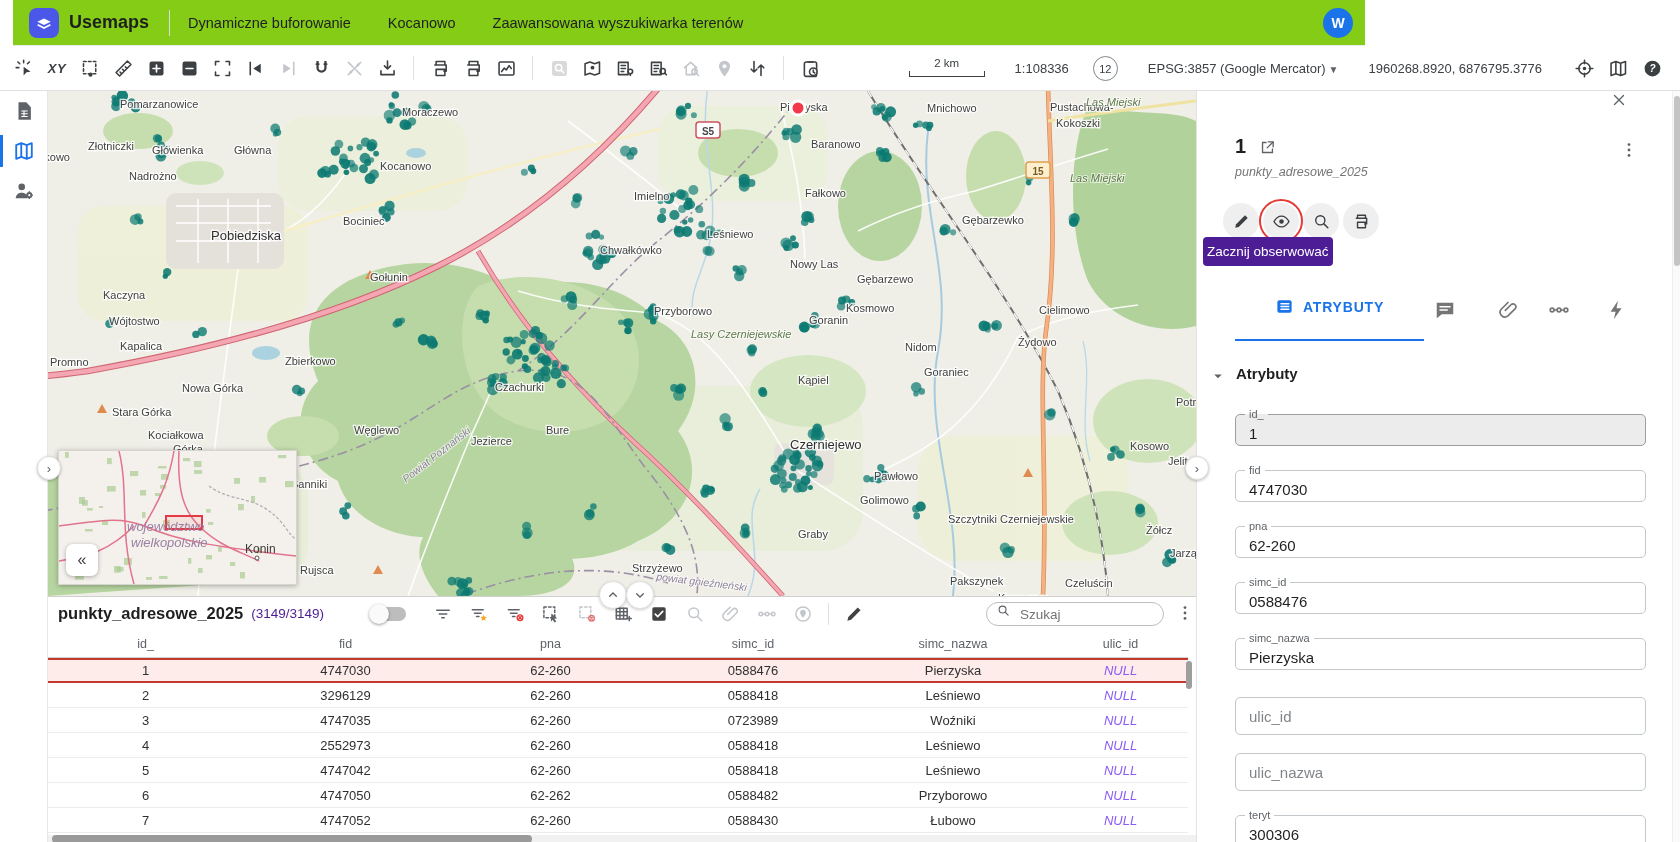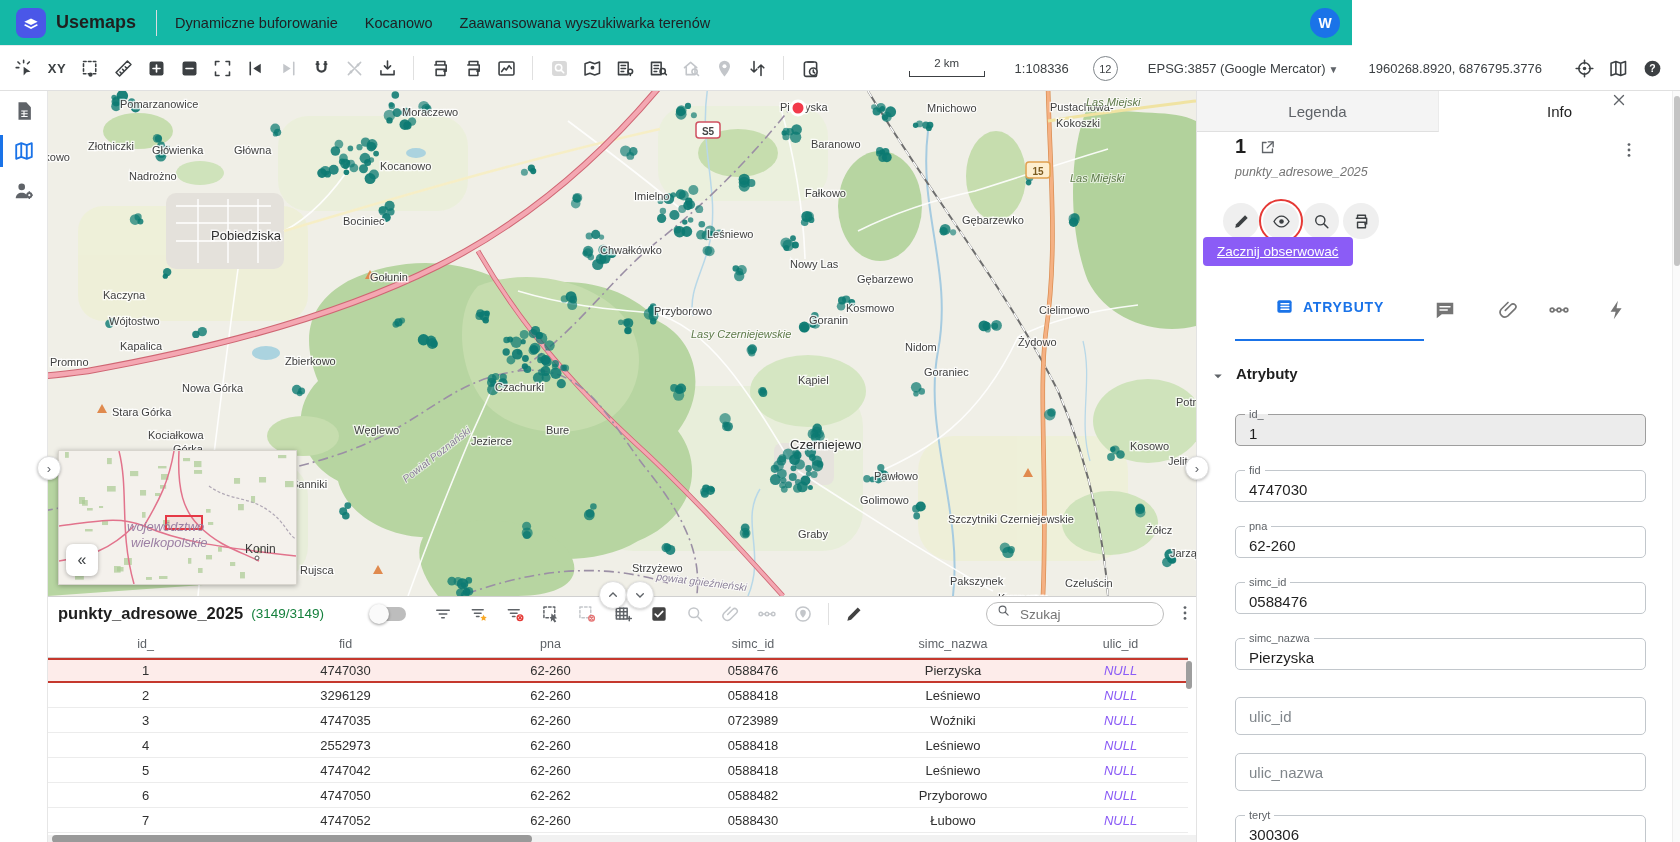--- a/index.html
+++ b/index.html
@@ -1,36 +1,36 @@
 <!DOCTYPE html>
 <html><head>
 <meta charset="utf-8">
 <style>
   html,body{margin:0;padding:0;}
   body{width:1680px;height:842px;overflow:hidden;position:relative;background:#fff;
        font-family:"Liberation Sans","DejaVu Sans",sans-serif;color:#202124;}
   
-  #topbar{position:absolute;left:0;top:0;width:1352px;height:46px;background:#14b8a6;
+  #topbar{position:absolute;left:13px;top:0;width:1352px;height:46px;background:#84cc16;
           border-bottom:1px solid #e8eaed;display:flex;align-items:center;box-sizing:border-box;}
   #logo{width:30px;height:30px;border-radius:8px;background:#4a57e8;margin-left:16px;
         display:flex;align-items:center;justify-content:center;flex:0 0 auto;}
   #logo svg{width:20px;height:20px;}
   #brand{font-size:18px;font-weight:bold;margin-left:10px;color:#1f1f1f;}
   .hdr-div{width:1px;height:26px;background:#dadce0;margin:0 18px 0 20px;}
-  #menu{display:flex;gap:27px;}
+  #menu{display:flex;gap:37px;}
   .menu-item{font-size:14.5px;color:#202124;cursor:pointer;white-space:nowrap;}
   #avatar{position:absolute;right:12px;top:8px;width:30px;height:30px;border-radius:50%;
           background:#1a73e8;color:#fff;font-size:14px;font-weight:bold;
           display:flex;align-items:center;justify-content:center;}
   
   #toolbar{position:absolute;left:0;top:46px;width:1680px;height:45px;background:#fff;
            border-bottom:1px solid #e0e0e0;display:flex;align-items:center;box-sizing:border-box;}
   #tb-left{display:flex;align-items:center;gap:9px;margin-left:12px;}
   .tbtn{width:24px;height:24px;display:flex;align-items:center;justify-content:center;
-        color:#3c4043;cursor:pointer;flex:0 0 auto;}
+        color:#3c4043;cursor:pointer;flex:0 0 auto;font-style:italic;}
   .tbtn svg{width:21px;height:21px;}
   .tbtn.dis{color:#c3c6ca;cursor:default;}
   .tbtn.xy{font-size:13px;font-weight:bold;letter-spacing:.5px;}
   .tdiv{width:1px;height:24px;background:#e0e0e0;margin:0 5px;}
   #tb-right{position:absolute;right:16px;top:0;height:45px;display:flex;align-items:center;gap:30px;}
   #scalebar{width:76px;height:16px;position:relative;}
   #scalebar .lbl{position:absolute;width:100%;text-align:center;top:-4px;font-size:11.5px;color:#3c4043;}
   #scalebar .bar{position:absolute;left:0;right:0;bottom:0;height:5px;border:1px solid #3c4043;border-top:none;}
   .tb-txt{font-size:13px;color:#3c4043;white-space:nowrap;}
   #zoomlvl{width:23px;height:23px;border-radius:50%;border:1.5px solid #80868b;color:#3c4043;
@@ -58,21 +58,21 @@
          box-shadow:0 1px 5px rgba(0,0,0,.3);background:#f4f1ec;z-index:20;}
   #inset svg text{font-family:"Liberation Sans","DejaVu Sans",sans-serif;}
   #inset-collapse{position:absolute;left:66px;top:544px;width:32px;height:32px;background:#fff;border-radius:7px;
             box-shadow:0 1px 4px rgba(0,0,0,.3);display:flex;align-items:center;justify-content:center;
             font-size:16px;color:#3c4043;cursor:pointer;z-index:25;}
   
   #grid-panel{position:absolute;left:48px;top:596px;width:1148px;height:246px;background:#fff;
               border-top:1px solid #d0d0d0;box-sizing:border-box;z-index:10;}
   #grid-toolbar{position:absolute;left:0;top:0;width:100%;height:33px;display:flex;align-items:center;}
   #grid-title{font-size:16.5px;font-weight:bold;color:#1f1f1f;margin-left:10px;white-space:nowrap;}
-  #grid-count{font-size:13.5px;color:#15803d;margin-left:8px;white-space:nowrap;}
+  #grid-count{font-size:13.5px;color:#4c1d95;margin-left:8px;white-space:nowrap;}
   #grid-toggle{width:34px;height:14px;border-radius:7px;background:#bdbdbd;position:relative;margin-left:48px;cursor:pointer;}
   #grid-toggle .knob{position:absolute;left:-3px;top:-3px;width:20px;height:20px;border-radius:50%;background:#fafafa;
                      box-shadow:0 1px 3px rgba(0,0,0,.4);}
   #grid-icons{display:flex;align-items:center;gap:14px;margin-left:26px;}
   .gbtn{width:22px;height:22px;display:flex;align-items:center;justify-content:center;color:#5f6368;cursor:pointer;}
   .gbtn svg{width:20px;height:20px;}
   .gbtn.dis{color:#c3c6ca;}
   .gbtn.dark{color:#424242;}
   .gdiv{width:1px;height:22px;background:#e0e0e0;}
   #grid-search{position:absolute;left:938px;top:5px;width:178px;height:24px;border:1px solid #bdbdbd;border-radius:13px;
@@ -110,22 +110,22 @@
   #feat-id{position:absolute;left:38px;top:44px;font-size:20px;font-weight:bold;color:#1f1f1f;}
   #feat-open{position:absolute;left:62px;top:48px;width:17px;height:17px;color:#5f6368;cursor:pointer;}
   #feat-open svg{width:17px;height:17px;}
   #feat-kebab{position:absolute;right:40px;top:48px;color:#5f6368;cursor:pointer;}
   #feat-layer{position:absolute;left:38px;top:74px;font-style:italic;font-size:12.5px;color:#757575;}
   #feat-actions{position:absolute;left:26px;top:112px;display:flex;gap:4px;}
   .fab{width:36px;height:36px;border-radius:50%;background:#efefef;display:flex;align-items:center;justify-content:center;
        color:#3c4043;cursor:pointer;}
   .fab svg{width:19px;height:19px;}
   .fab.ringed{outline:2px solid #e53935;outline-offset:2px;}
-  #tooltip{position:absolute;left:6px;top:146px;background:#8b5cf6;color:#fff;font-size:13.5px;
-           padding:7px 14px;border-radius:4px;white-space:nowrap;z-index:6;text-decoration:underline;}
+  #tooltip{position:absolute;left:6px;top:146px;background:#4c1d95;color:#fff;font-size:13.5px;
+           padding:7px 4px;border-radius:4px;white-space:nowrap;z-index:6;}
   #attr-tabs{position:absolute;left:0;top:196px;width:100%;height:54px;}
   #attr-main{position:absolute;left:38px;top:10px;width:189px;display:flex;align-items:center;justify-content:center;gap:9px;
              color:#1a73e8;font-size:14px;font-weight:bold;letter-spacing:.8px;cursor:pointer;}
   #attr-main .ticon{width:19px;height:19px;}
   #attr-underline{position:absolute;left:38px;top:52px;width:189px;height:2px;background:#1a73e8;}
   .attr-ico{position:absolute;top:12px;width:22px;height:22px;color:#757575;cursor:pointer;}
   .attr-ico svg{width:22px;height:22px;}
   #attr-section{position:absolute;left:0;top:272px;width:100%;}
   #attr-caret{position:absolute;left:12px;top:4px;width:18px;height:18px;color:#5f6368;cursor:pointer;}
   #attr-title{position:absolute;left:39px;top:2px;font-size:15px;font-weight:bold;color:#1f1f1f;}
@@ -1142,24 +1142,20 @@
         <div class="null">NULL</div>
       </div>
     </div>
   <div id="vscroll"></div>
   <div id="hscroll">
       <div class="thumb"></div>
     </div>
 </div>
 
 <div id="info-panel">
-  <div id="panel-tabs">
-    <div class="ptab inactive">Legenda</div>
-    <div class="ptab active">Info</div>
-  </div>
   <div id="panel-close">
     <svg viewBox="0 0 24 24">
         <path d="M6 6l12 12M18 6L6 18" stroke="currentColor" stroke-width="1.8" stroke-linecap="round"></path>
       </svg>
   </div>
   <div id="feat-id">1</div>
   <div id="feat-open">
     <svg viewBox="0 0 24 24" fill="none" stroke="currentColor" stroke-width="1.9" stroke-linecap="round">
         <path d="M10 5H5v14h14v-5"></path>
         <path d="M13 4h7v7"></path>

